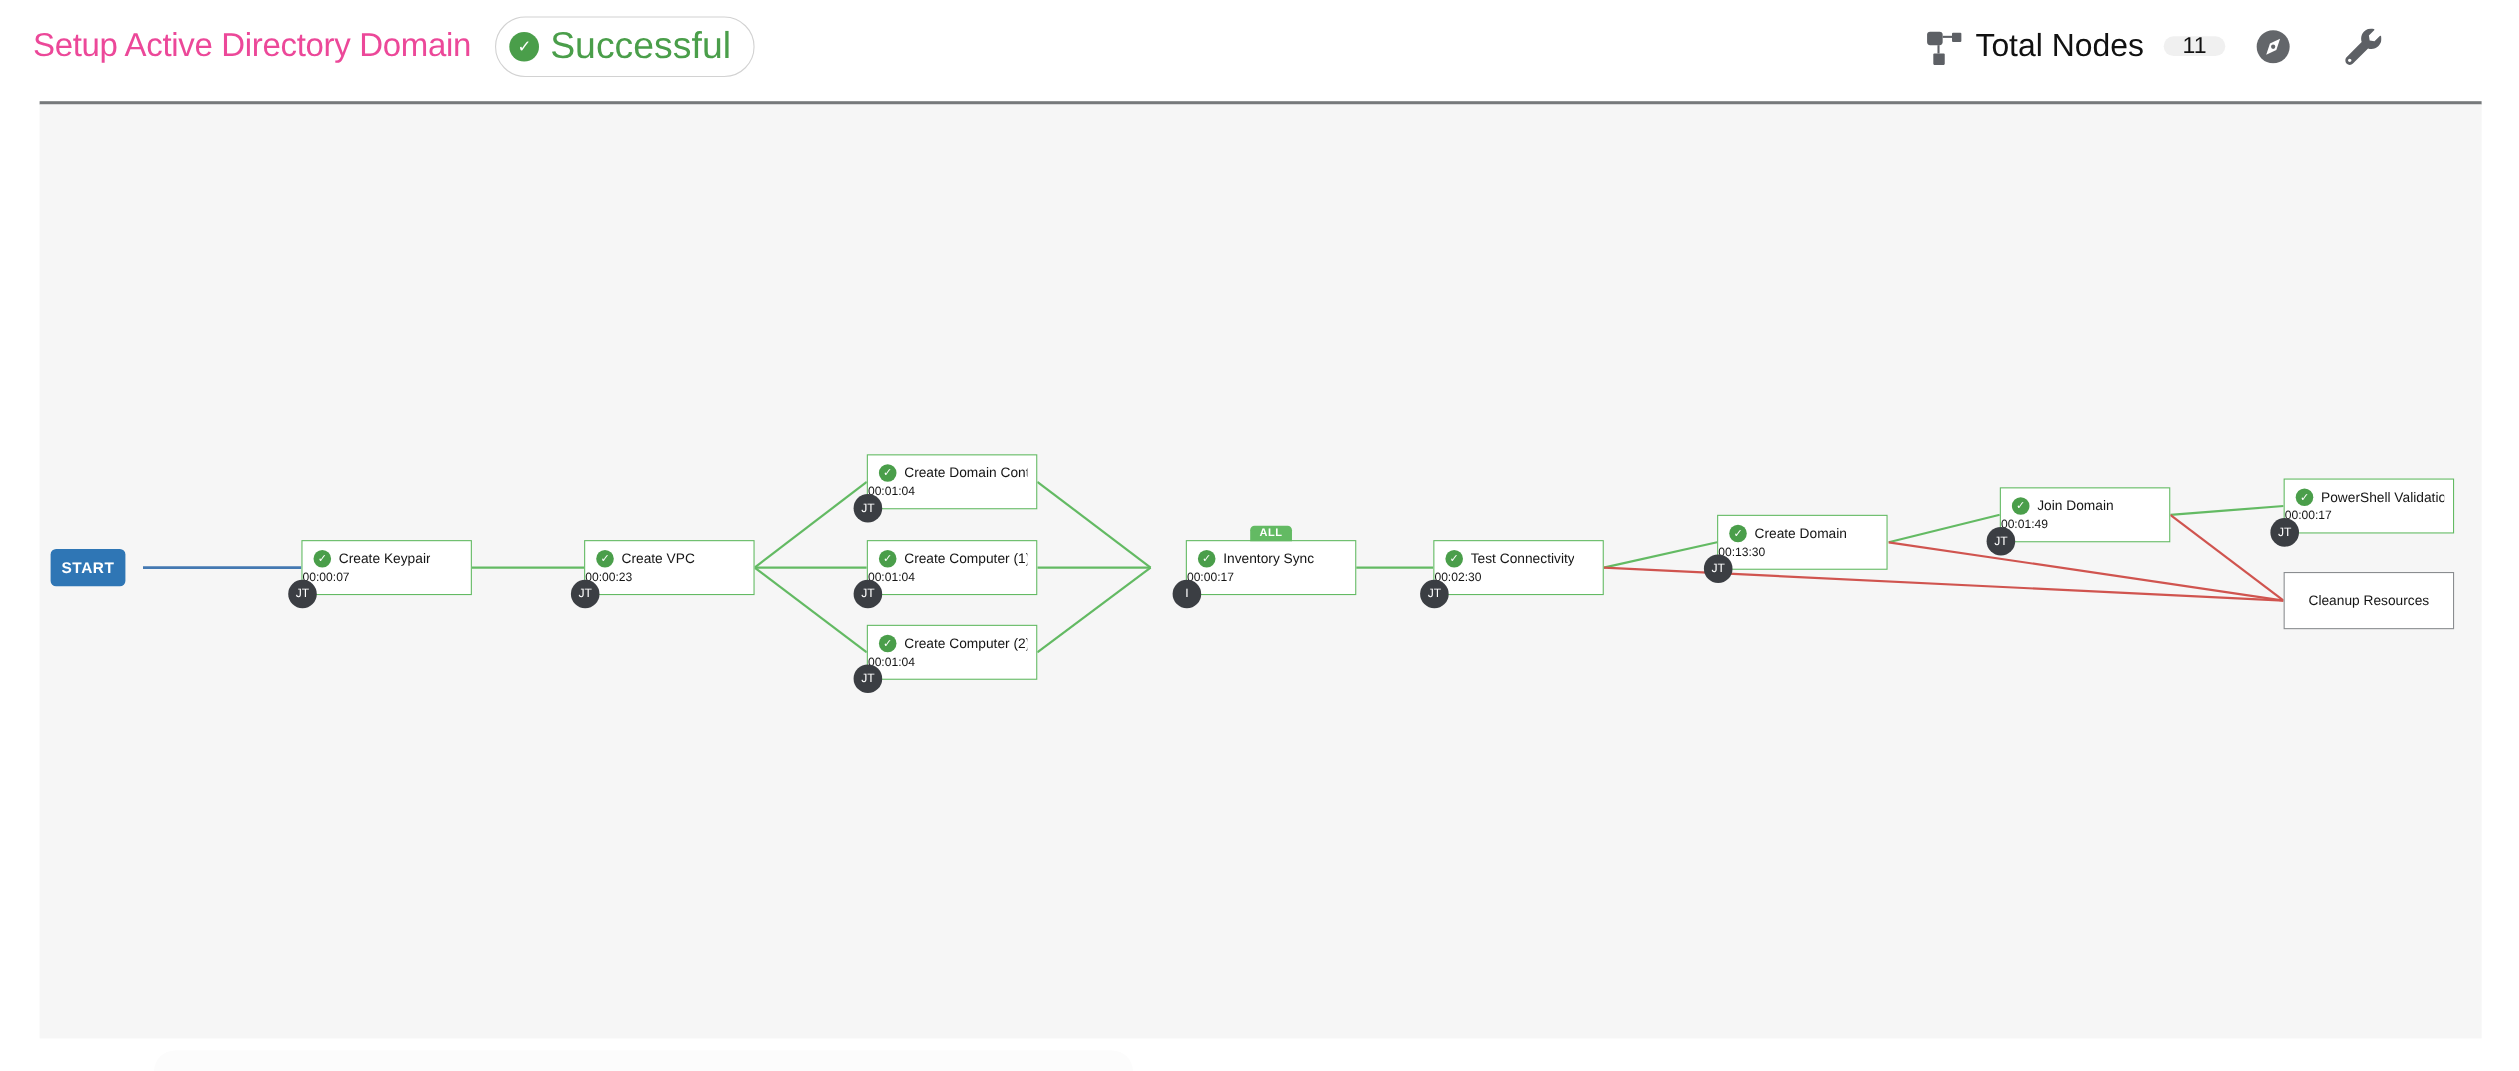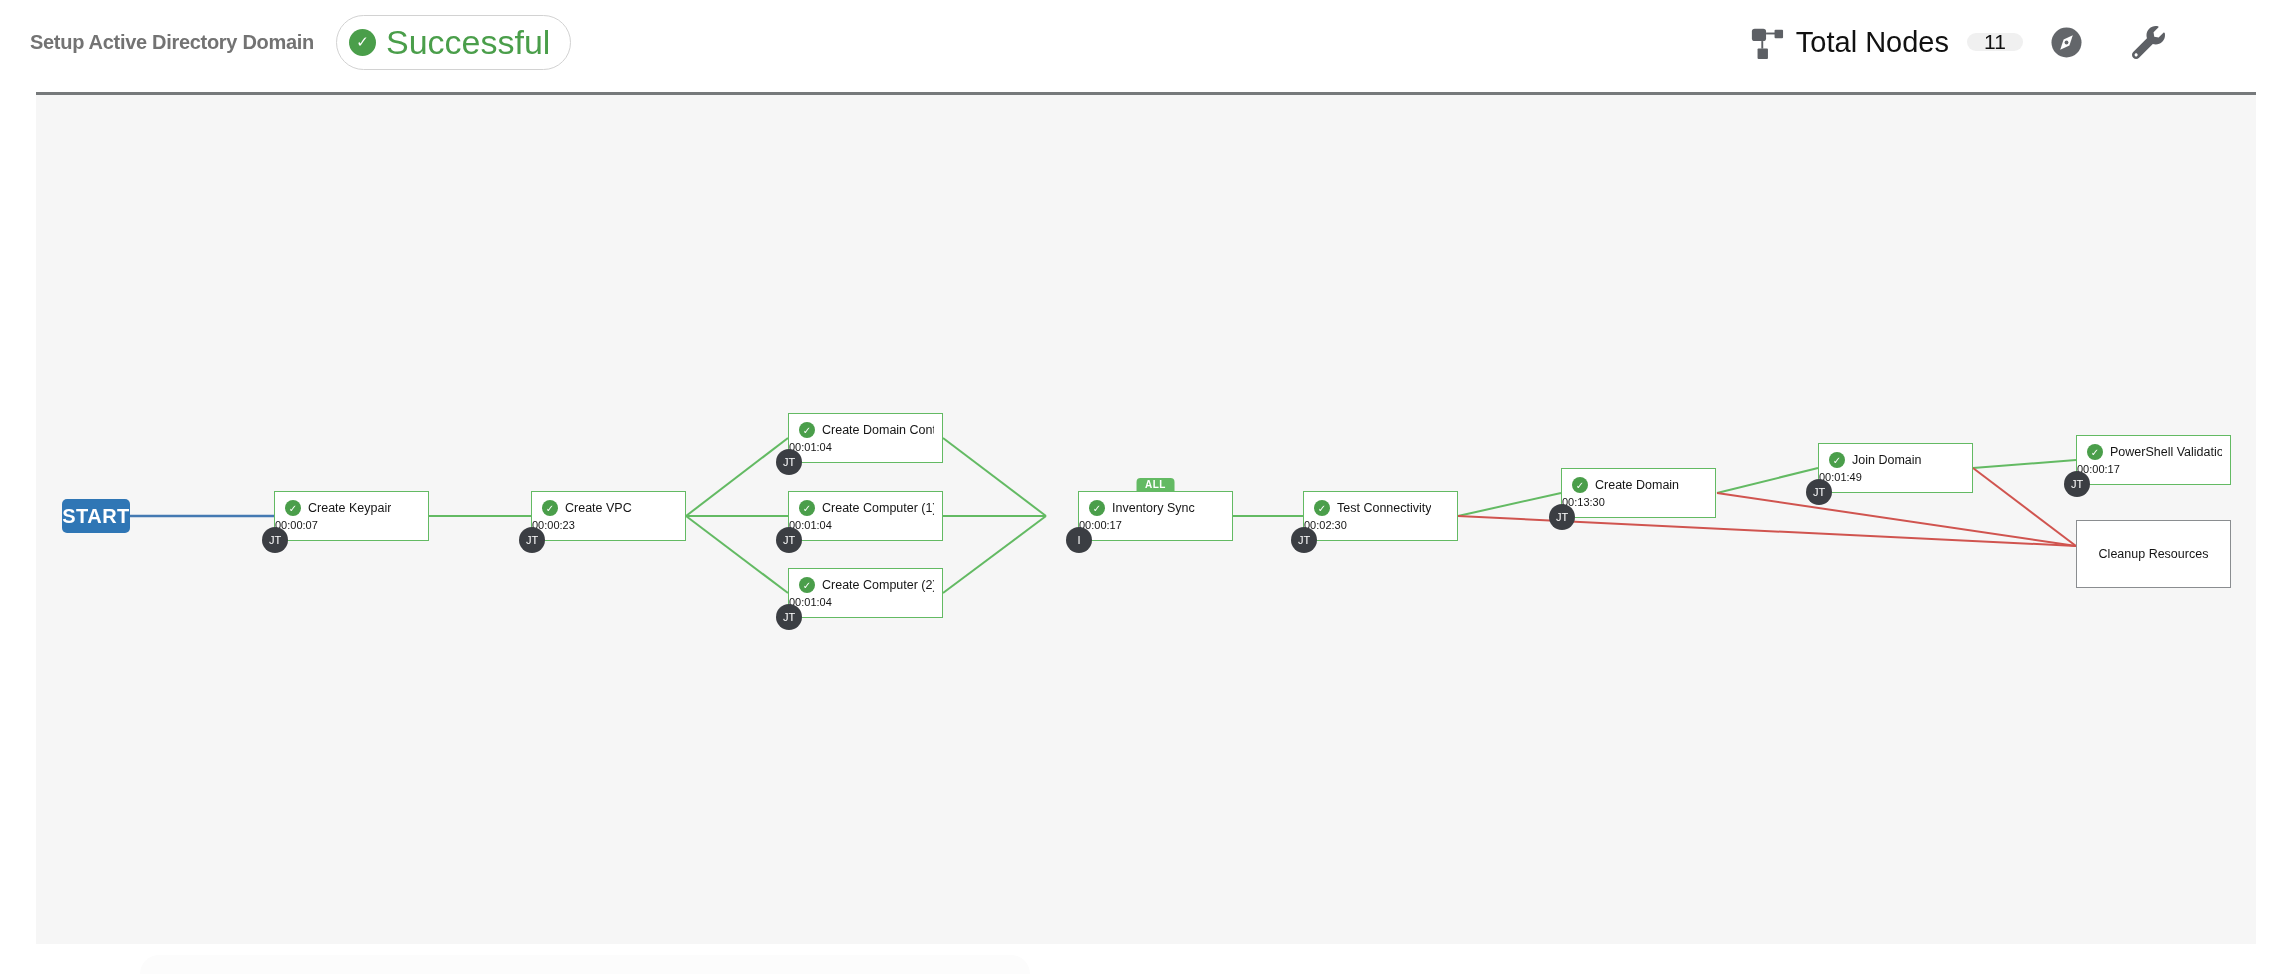--- a/index.html
+++ b/index.html
@@ -6,21 +6,21 @@
     --green:#63ba63; --green-dark:#4a9e4a; --red:#d0544f; --blue:#2f76b5;
     --edge-blue:#4479b2; --badge-dark:#3b3e43; --gray-border:#8a8d90;
     --canvas-bg:#f6f6f6; --separator:#76797b; --text:#151515;
     --count-badge-bg:#f0f0f0; --icon-gray:#5d6065;
   }
   *{box-sizing:border-box; margin:0; padding:0;}
   html,body{width:2290px; height:974px; overflow:hidden; background:#fff;
     font-family:"Liberation Sans", sans-serif; color:var(--text);}
   
   .header{display:flex; align-items:center; height:92px; padding:0 125px 8px 30px;}
-  .page-title{font-size:20px; font-weight:700; color:#737373; letter-spacing:-0.3px;}
+  .page-title{font-size:30px; font-weight:400; color:#ec4899; letter-spacing:-0.3px;}
   .status-pill{display:flex; align-items:center; gap:10px; margin-left:22px;
     border:1px solid #d2d2d2; border-radius:30px; background:#fff; padding:7px 20px 7px 12px;}
   .status-check{width:27px; height:27px; border-radius:50%; background:var(--green-dark);
     color:#fff; font-size:15px; display:flex; align-items:center; justify-content:center;}
   .status-text{font-size:34px; color:var(--green-dark);}
   .header-right{margin-left:auto; display:flex; align-items:center;}
   .total-nodes-label{font-size:29px; color:#111; margin-left:12px;}
   .count-badge{margin-left:18px; background:var(--count-badge-bg); border-radius:17px;
     min-width:56px; height:18px; display:flex; align-items:center; justify-content:center;
     font-size:21px; color:#111;}
@@ -28,22 +28,22 @@
   .compass-btn{margin-left:28px;}
   .wrench-btn{margin-left:50px;}
   
   .separator{margin-left:36px; width:2220px; height:3px; background:var(--separator);}
   .canvas{position:relative; margin-left:36px; width:2220px; height:849px; background:var(--canvas-bg);}
   .edges{position:absolute; left:0; top:0;}
   .edge-success{stroke:var(--green); stroke-width:2; fill:none;}
   .edge-failure{stroke:var(--red); stroke-width:2; fill:none;}
   .edge-start{stroke:var(--edge-blue); stroke-width:2.5; fill:none;}
   
-  .start-node{position:absolute; left:26px; top:404px; width:68px; height:34px;
-    background:var(--blue); border-radius:5px; color:#fff; font-size:20px; font-weight:700;
+  .start-node{position:absolute; left:10px; top:404px; width:68px; height:34px;
+    background:var(--blue); border-radius:5px; color:#fff; font-size:14px; font-weight:700;
     letter-spacing:0.5px; display:flex; align-items:center; justify-content:center; cursor:pointer;}
   .wf-node{position:absolute; width:155px; height:50px; background:#fff;
     border:1.5px solid var(--green); cursor:pointer;}
   .wf-node.pending{border-color:var(--gray-border); display:flex; align-items:center; justify-content:center;}
   .wf-row{display:flex; align-items:center; gap:7px; padding:8px 8px 0 10px;}
   .check-icon{flex:none; width:16px; height:16px; border-radius:50%; background:var(--green-dark);
     color:#fff; font-size:10px; display:flex; align-items:center; justify-content:center;}
   .wf-label{font-size:12.5px; color:var(--text); white-space:nowrap; overflow:hidden;}
   .wf-time{text-align:left; font-size:11px; margin-top:3px; color:var(--text);}
   .type-badge{position:absolute; left:-13px; bottom:-13px; width:26px; height:26px;
@@ -200,19 +200,19 @@
 
   <div class="wf-node" style="left:2040px; top:340px;">
     <div class="wf-row">
       <span class="check-icon">✓</span>
       <span class="wf-label">PowerShell Validation</span>
     </div>
     <div class="wf-time">00:00:17</div>
     <span class="type-badge">JT</span>
   </div>
 
-  <div class="wf-node pending" style="left:2040px; top:425px; height:68px;">
+  <div class="wf-node pending" style="left:2040px; top:425px; height:52px;">
     <span class="cleanup-label">Cleanup Resources</span>
   </div>
 
 </div>
 
 <div class="bottom-hint"></div>
 
 </body></html>

